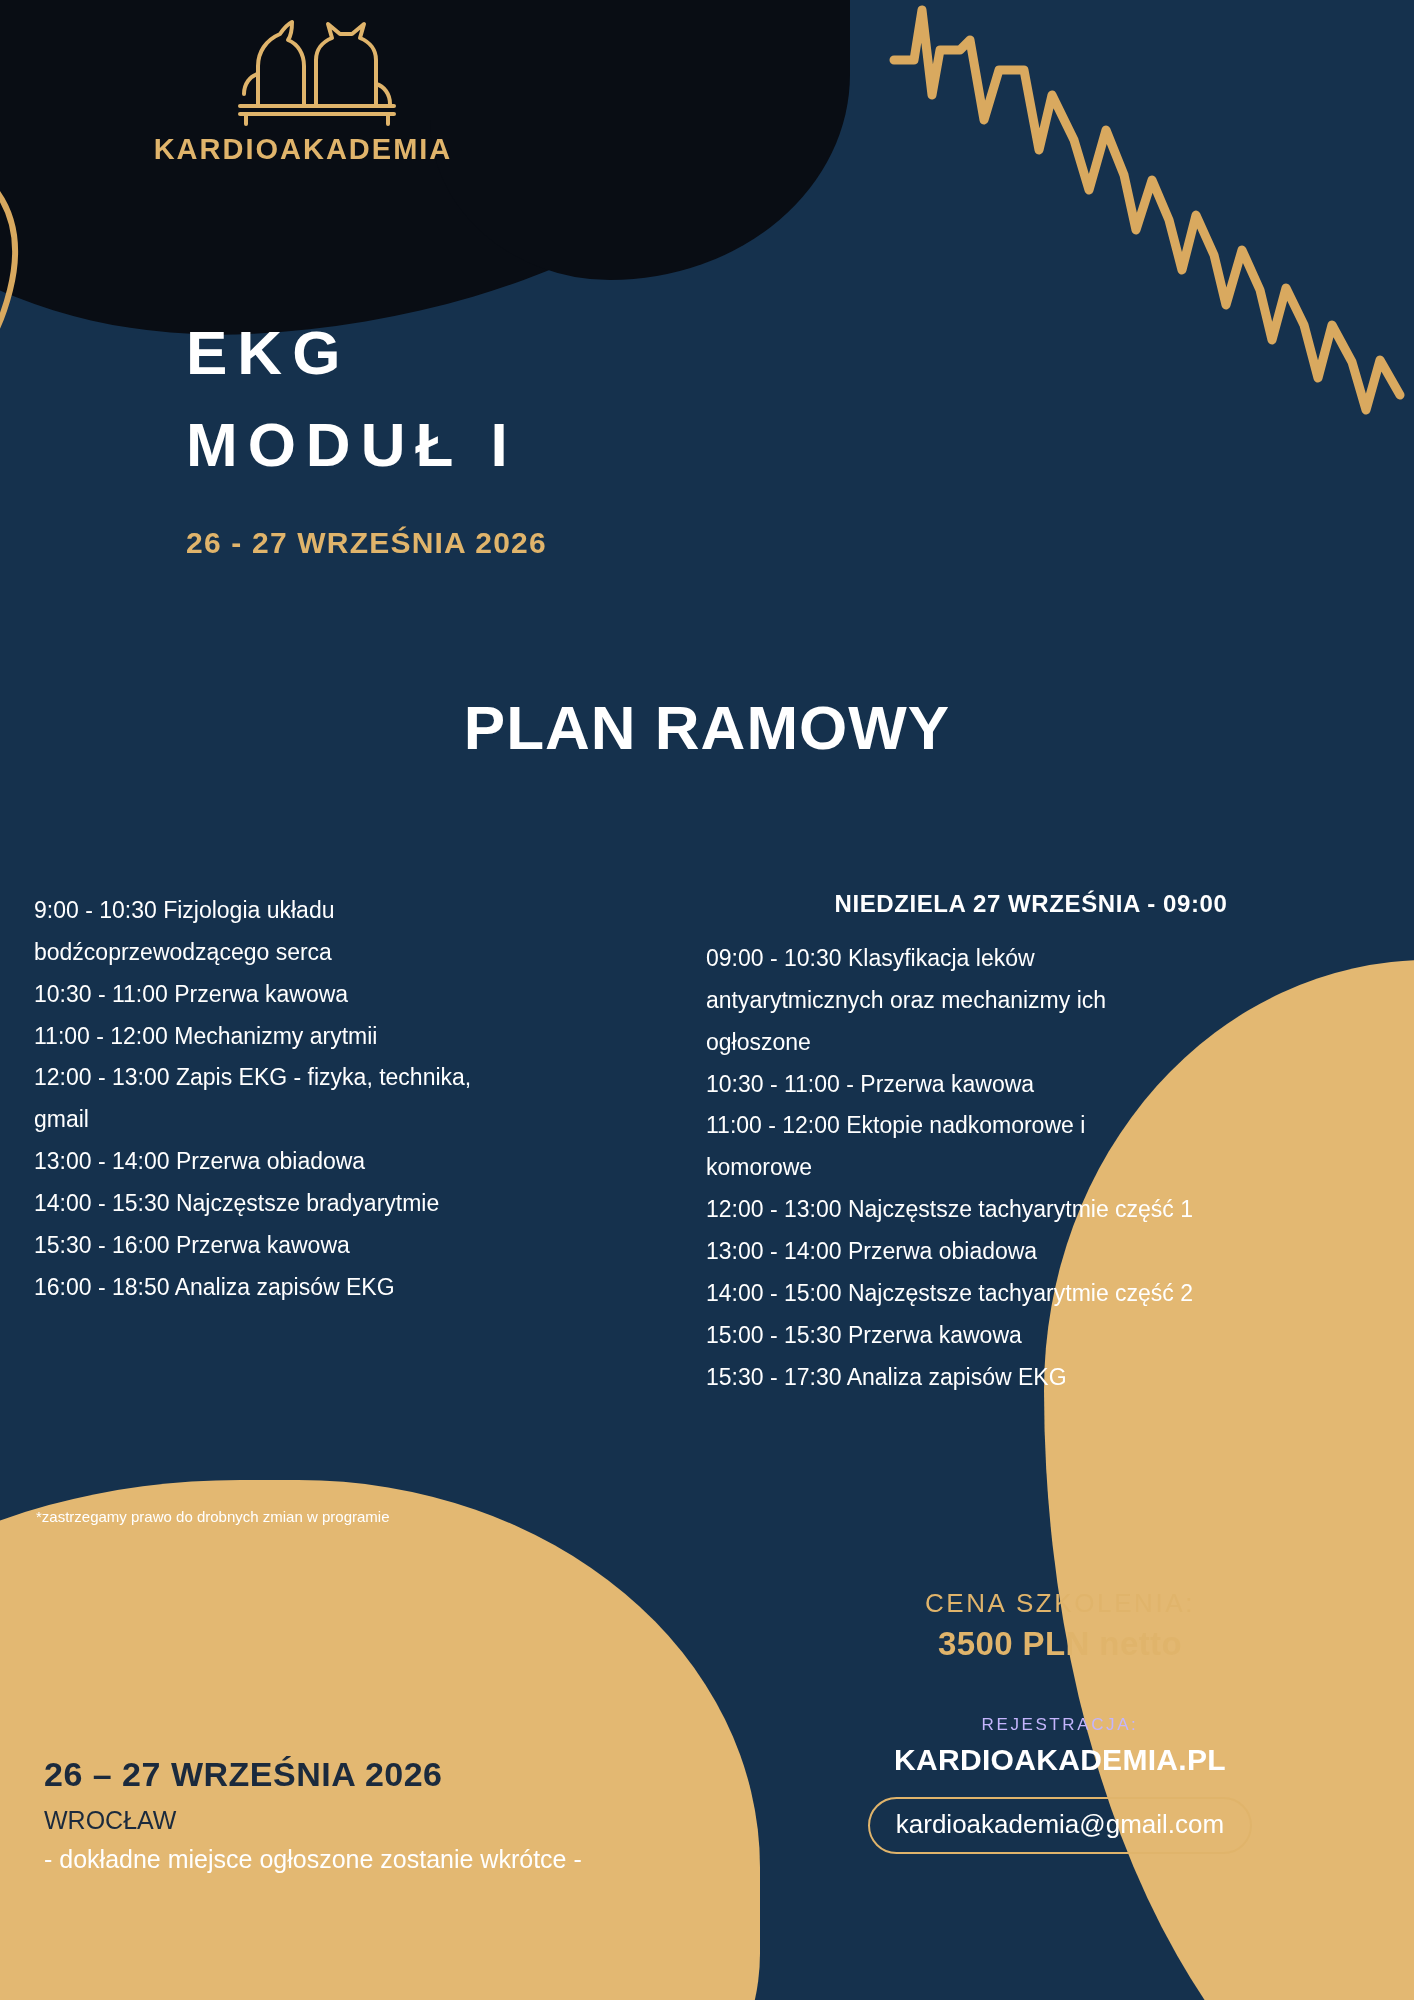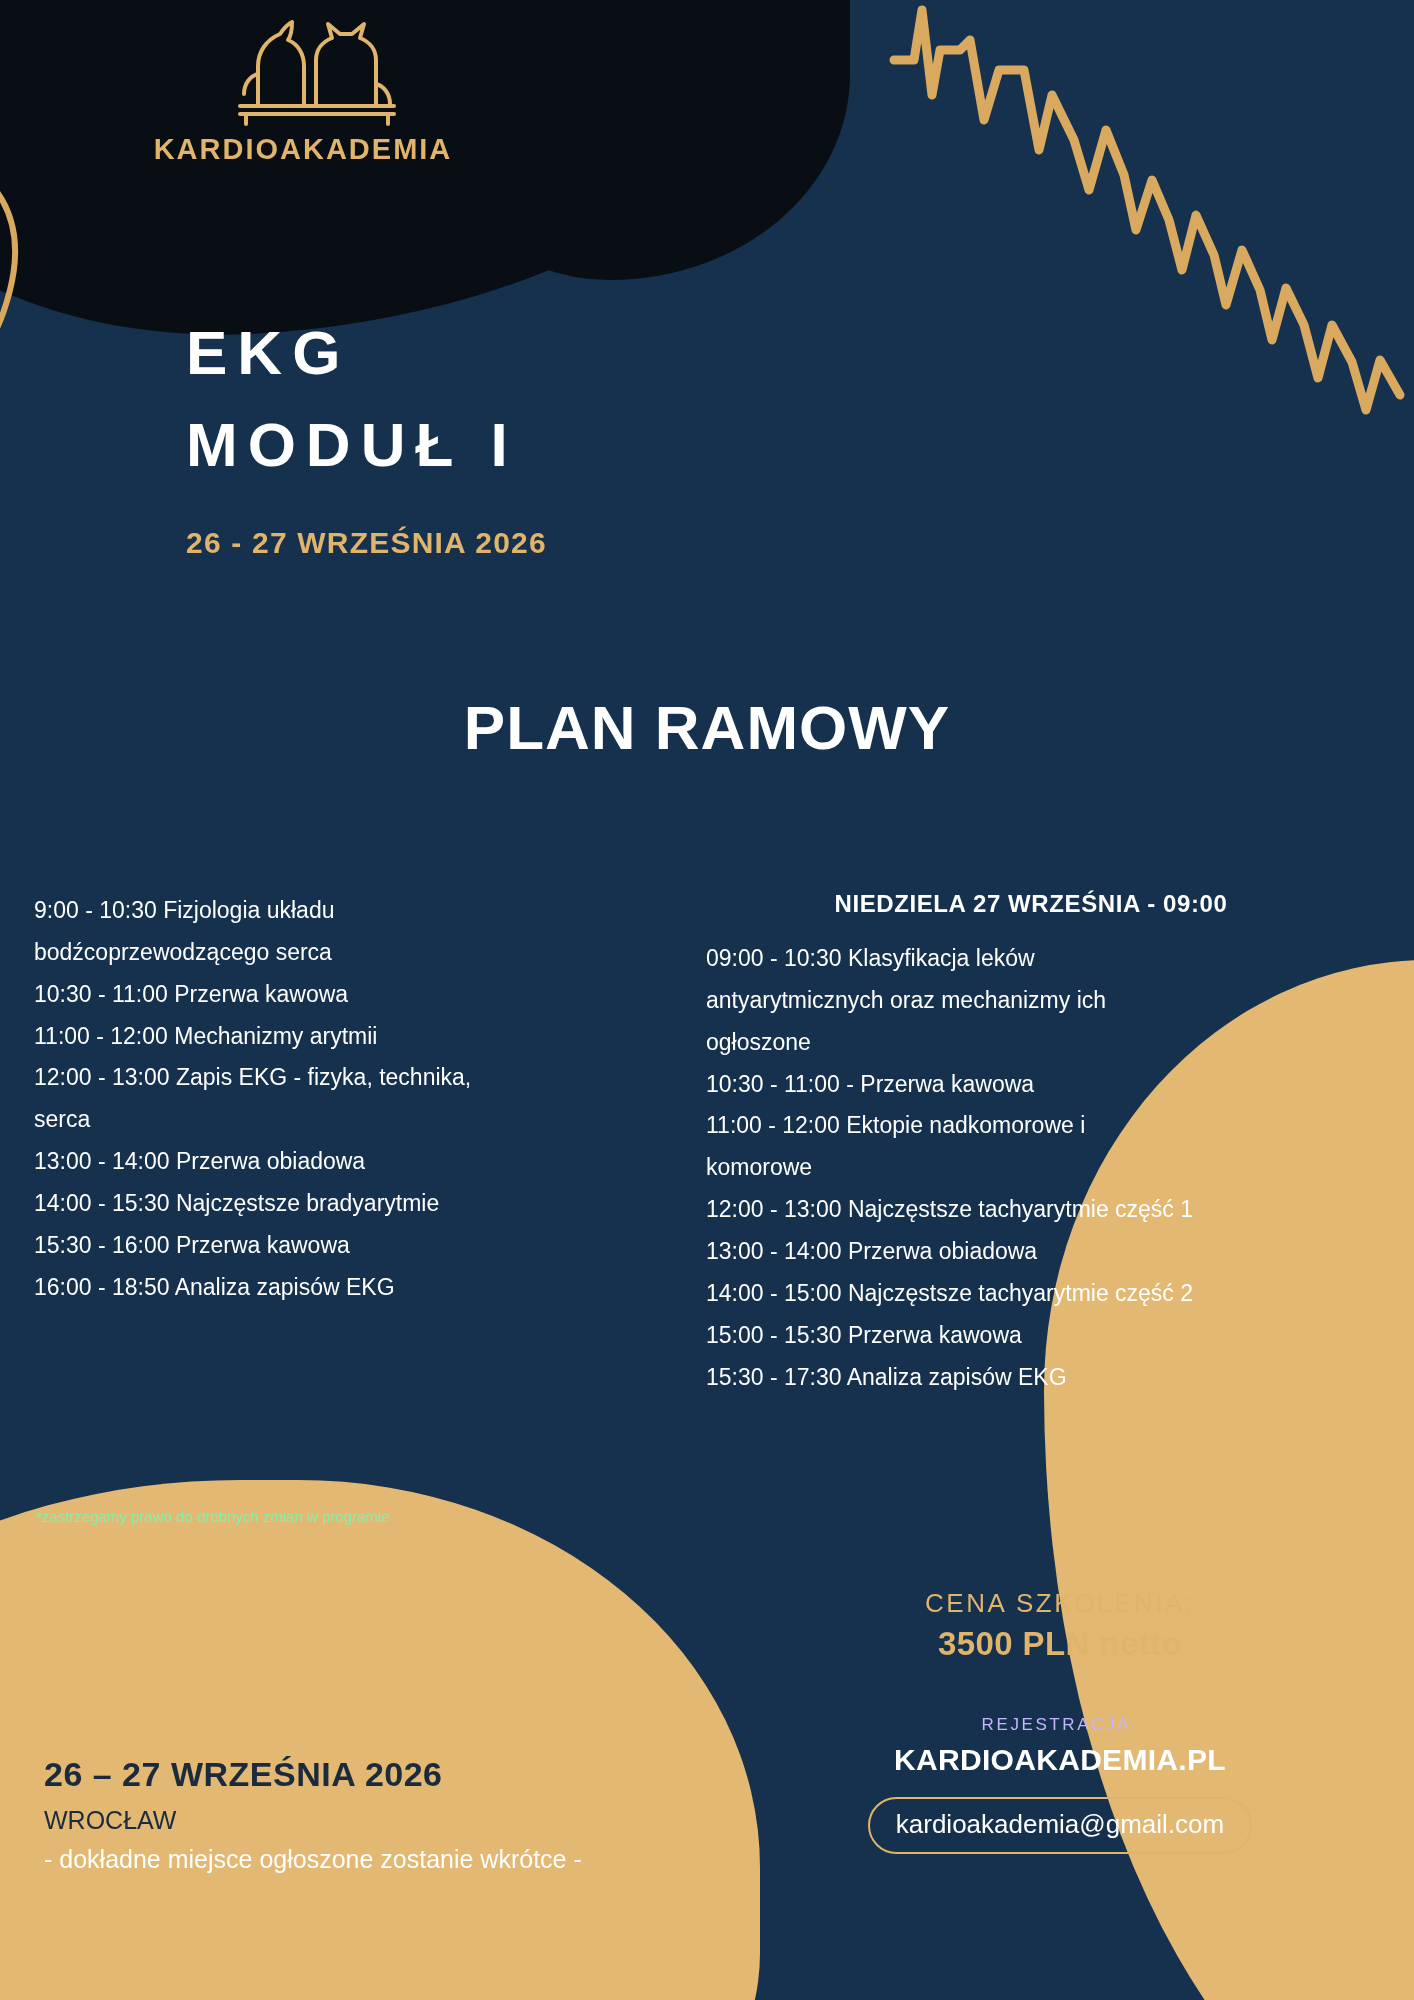--- a/index.html
+++ b/index.html
@@ -168,21 +168,21 @@
     font-weight: 400;
     color: #ffffff;
     white-space: nowrap;
   }
 
   .footnote {
     position: absolute;
     top: 1508px;
     left: 36px;
     font-size: 15px;
-    color: #86efac;
+    color: #ffffff;
     font-weight: 400;
   }
 
   
   .price-block {
     position: absolute;
     top: 1588px;
     left: 760px;
     width: 600px;
     text-align: center;
@@ -303,21 +303,21 @@
     <div class="title-dates">26 - 27 WRZEŚNIA 2026</div>
     <div class="plan-title">PLAN RAMOWY</div>
 
     <div class="col col-left">
       <ul>
         <li>9:00 - 10:30 Fizjologia układu</li>
         <li>bodźcoprzewodzącego serca</li>
         <li>10:30 - 11:00 Przerwa kawowa</li>
         <li>11:00 - 12:00  Mechanizmy arytmii</li>
         <li>12:00 - 13:00 Zapis EKG - fizyka, technika,</li>
-        <li>serca</li>
+        <li>gmail</li>
         <li>13:00 - 14:00 Przerwa obiadowa</li>
         <li>14:00 - 15:30 Najczęstsze bradyarytmie</li>
         <li>15:30 - 16:00 Przerwa kawowa</li>
         <li>16:00 - 18:50 Analiza zapisów EKG</li>
       </ul>
     </div>
 
     <div class="col col-right">
       <div class="col-head">NIEDZIELA 27 WRZEŚNIA - 09:00</div>
       <ul>

